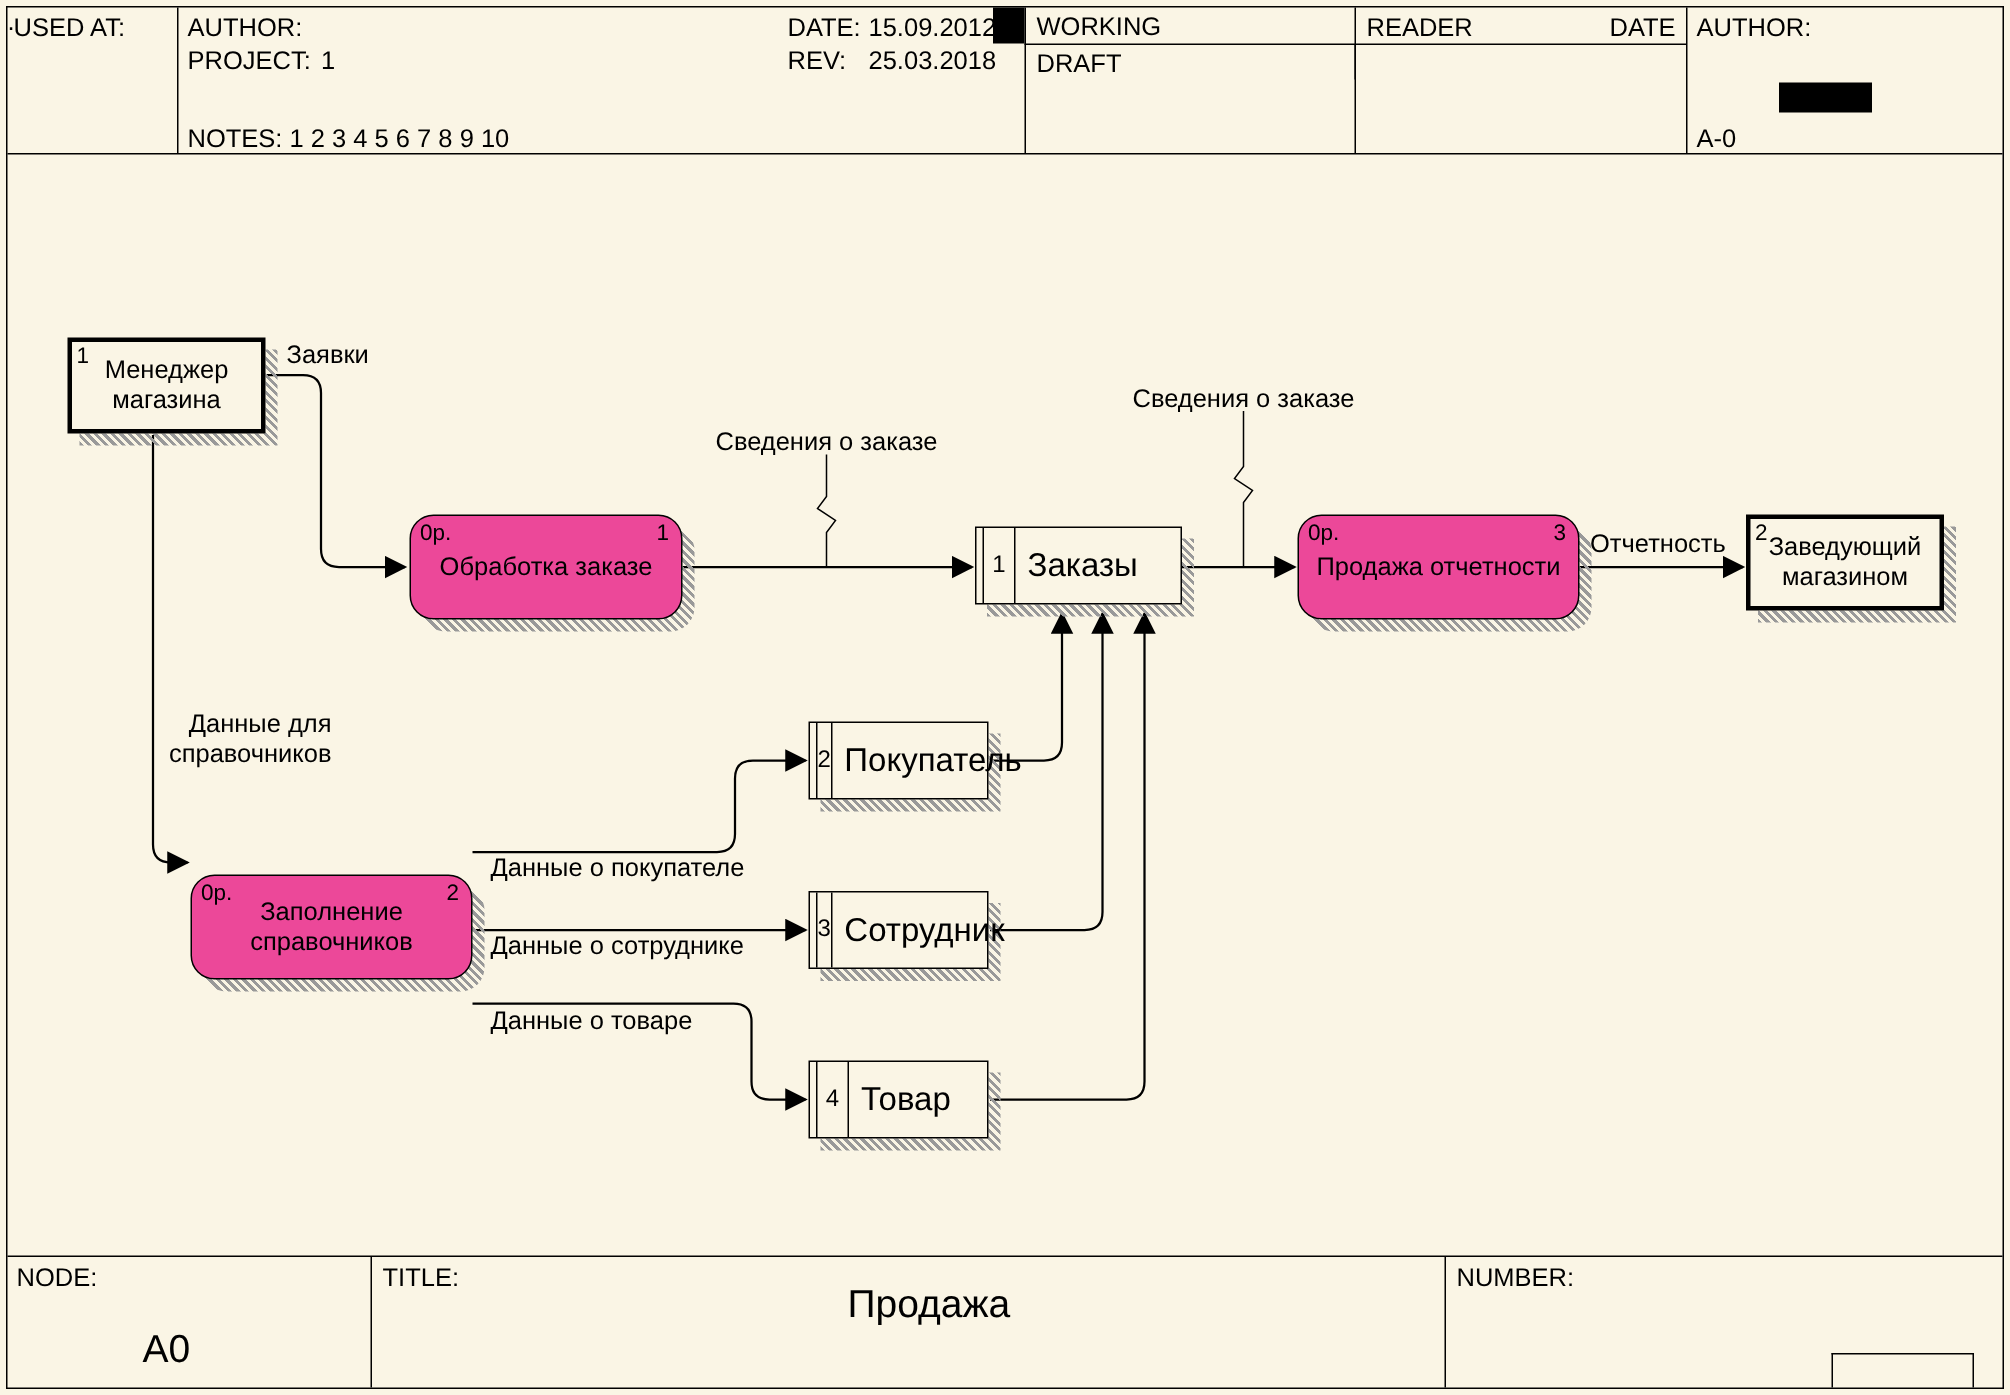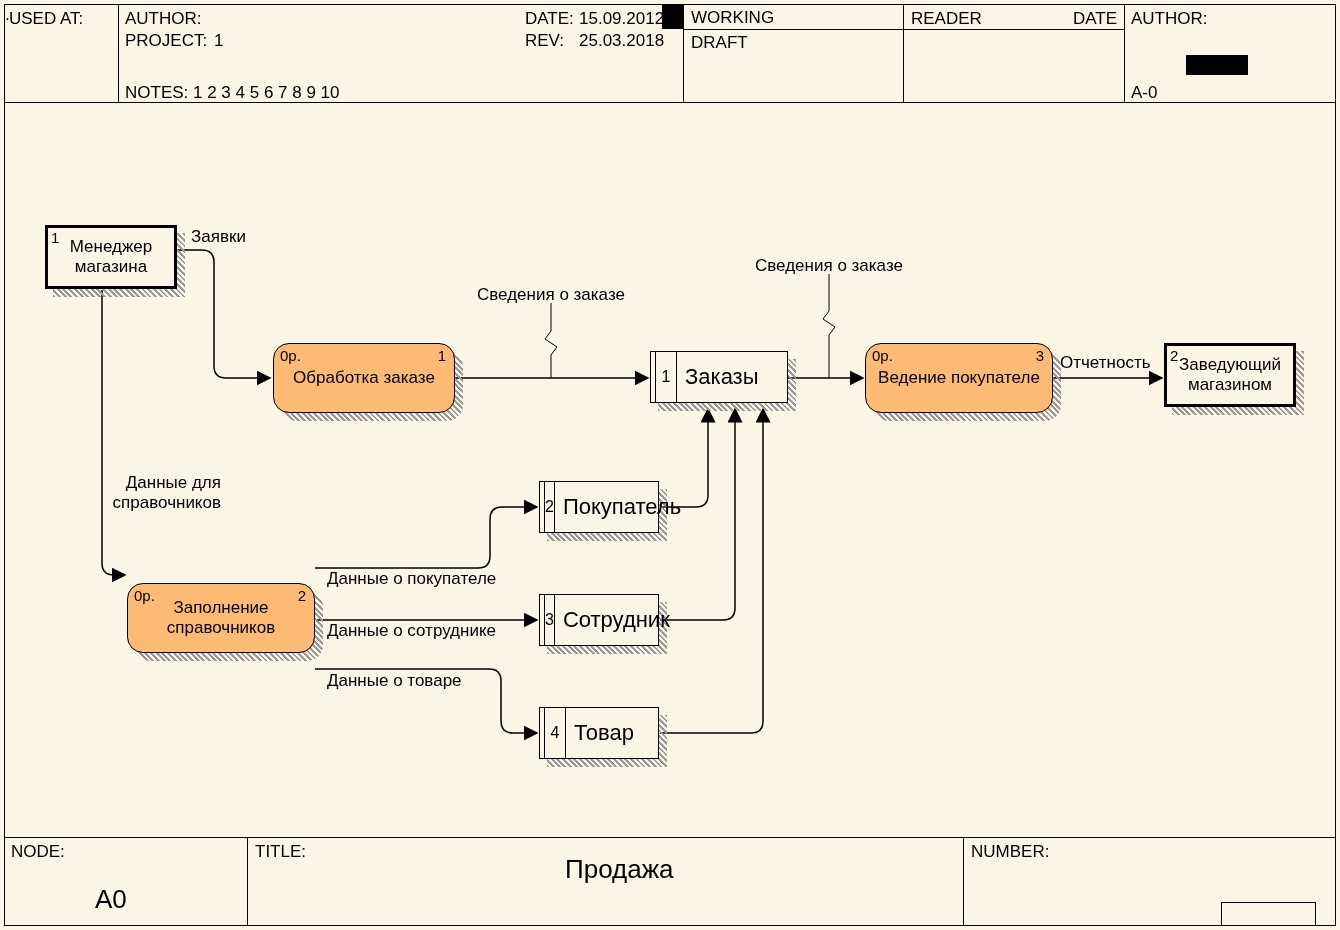--- a/index.html
+++ b/index.html
@@ -13,21 +13,21 @@
 
   .ftr{position:absolute;left:0;bottom:0;right:0;height:88px;border-top:1.5px solid #000;}
   .ftr .v{position:absolute;top:0;bottom:0;border-left:1.5px solid #000;}
 
   .canvas{position:absolute;left:0;top:98px;right:0;bottom:88px;}
   .canvas svg{position:absolute;left:0;top:0;}
 
   
   .node{position:absolute;}
   .shadow{position:absolute;background:repeating-linear-gradient(45deg,#999 0 2px,transparent 2px 4px);}
-  .bubble{position:absolute;background:#fdba74;border:1.5px solid #000;border-radius:16px;text-align:center;display:flex;align-items:center;justify-content:center;}
+  .bubble{position:absolute;background:#ec4899;border:1.5px solid #000;border-radius:16px;text-align:center;display:flex;align-items:center;justify-content:center;}
   .bubble .num{position:absolute;top:3px;font-size:15px;}
   .bubble .num.l{left:6px;}
   .bubble .num.r{right:8px;}
   .bubble .ttl{font-size:17px;line-height:1.2;}
 
   .ext{position:absolute;}
   .ext .extbox{position:absolute;background:#faf5e5;border:3px solid #000;text-align:center;display:flex;align-items:center;justify-content:center;}
   .ext .exnum{position:absolute;top:1px;left:3px;font-size:15px;}
 
   .ds{position:absolute;}
@@ -162,21 +162,21 @@
           <span class="num r">2</span>
           <span class="ttl" style="white-space:normal;width:150px">Заполнение справочников</span>
         </div>
       </div>
 
       <div class="node" style="left:860px;top:240px;width:196px;height:78px">
         <div class="shadow" style="left:8px;top:8px;width:188px;height:70px;border-radius:16px"></div>
         <div class="bubble" style="left:0;top:0;width:188px;height:70px">
           <span class="num l">0р.</span>
           <span class="num r">3</span>
-          <span class="ttl">Ведение покупателе</span>
+          <span class="ttl">Продажа отчетности</span>
         </div>
       </div>
 
       <div class="ds" style="left:645px;top:248px;width:146px;height:60px">
         <div class="shadow" style="left:8px;top:8px;width:138px;height:52px"></div>
         <div class="box" style="left:0;top:0;width:138px;height:52px">
           <div class="idcol">1</div>
           <div class="dslbl">Заказы</div>
         </div>
       </div>

